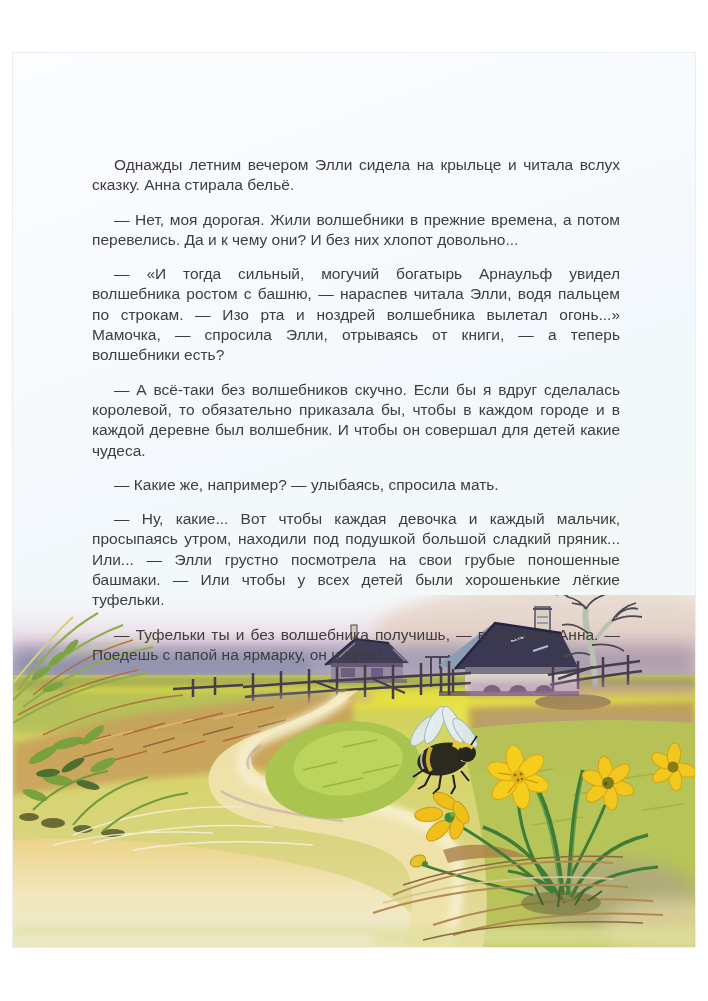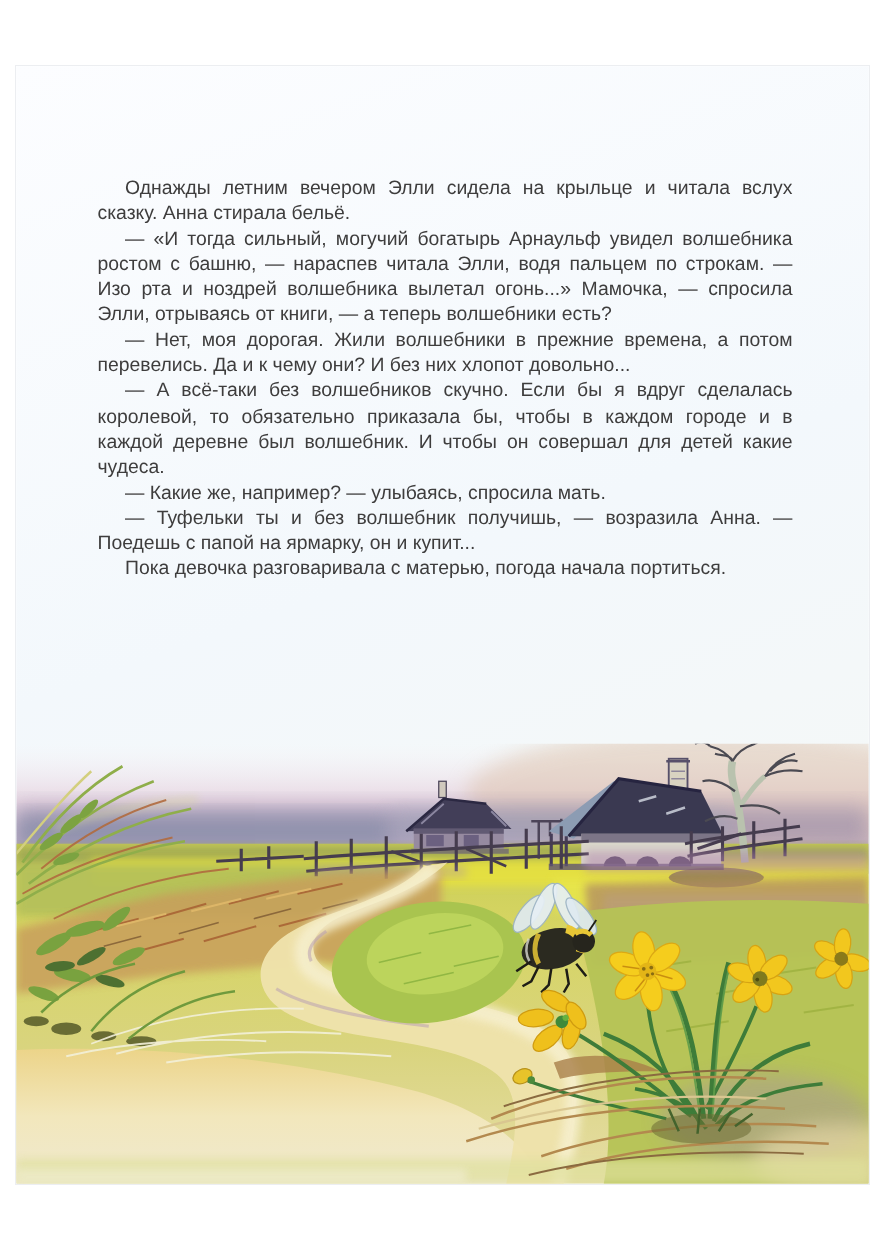--- a/index.html
+++ b/index.html
@@ -11,39 +11,39 @@
     position:absolute;left:13px;top:53px;width:682px;height:894px;
     background:linear-gradient(160deg,#fcfdff 0%,#f3f8fc 45%,#f6f8f3 100%);
     box-shadow:0 0 0 1px rgba(185,195,205,.28);
     overflow:hidden;
   }
   .story{
     position:absolute;left:65px;top:88px;width:556px;z-index:2;
     font-size:15.5px;line-height:20.3px;color:#3e3d3d;
     text-align:justify;
   }
-  .story p{margin:0;text-indent:22px;}
+  .story p{margin:14px;text-indent:22px;}
   .illustration{
     position:absolute;left:0;bottom:0;width:682px;height:352px;z-index:1;
   }
   .illustration svg{display:block;width:100%;height:100%;}
 </style>
 </head>
 <body>
 
 <div class="scan-page">
 
   <div class="story">
     <p>Однажды летним вечером Элли сидела на крыльце и читала вслух сказку. Анна стирала бельё.</p>
+    <p>— Нет, моя дорогая. Жили волшебники в прежние времена, а потом перевелись. Да и к чему они? И без них хлопот довольно...</p>
     <p>— «И тогда сильный, могучий богатырь Арнаульф увидел волшебника ростом с башню, — нараспев читала Элли, водя пальцем по строкам. — Изо рта и ноздрей волшебника вылетал огонь...» Мамочка, — спросила Элли, отрываясь от книги, — а теперь волшебники есть?</p>
-    <p>— Нет, моя дорогая. Жили волшебники в прежние времена, а потом перевелись. Да и к чему они? И без них хлопот довольно...</p>
     <p>— А всё-таки без волшебников скучно. Если бы я вдруг сделалась королевой, то обязательно приказала бы, чтобы в каждом городе и в каждой деревне был волшебник. И чтобы он совершал для детей какие чудеса.</p>
     <p>— Какие же, например? — улыбаясь, спросила мать.</p>
-    <p>— Туфельки ты и без волшебник получишь, — возразила Анна. — Поедешь с папой на ярмарку, он и купит...</p>
-    <p>Пока девочка разговаривала с матерью, погода начала портиться.</p>
+    <p>— Ну, какие... Вот чтобы каждая девочка и каждый мальчик, просыпаясь утром, находили под подушкой большой сладкий пряник... Или... — Элли грустно посмотрела на свои грубые поношенные башмаки. — Или чтобы у всех детей были хорошенькие лёгкие туфельки.</p>
+    <p>— Туфельки ты и без волшебника получишь, — возразила Анна. — Поедешь с папой на ярмарку, он и купит...</p>
   </div>
 
   <div class="illustration">
     <svg viewBox="0 0 682 352" preserveAspectRatio="none" role="img">
       <defs>
         <linearGradient id="sky" x1="0" y1="0" x2="0" y2="1">
           <stop offset="0" stop-color="#f6eff3" stop-opacity="0"></stop>
           <stop offset="0.45" stop-color="#e4cfdd" stop-opacity="0.85"></stop>
           <stop offset="0.8" stop-color="#c3afc8"></stop>
           <stop offset="1" stop-color="#a99bb8"></stop>

